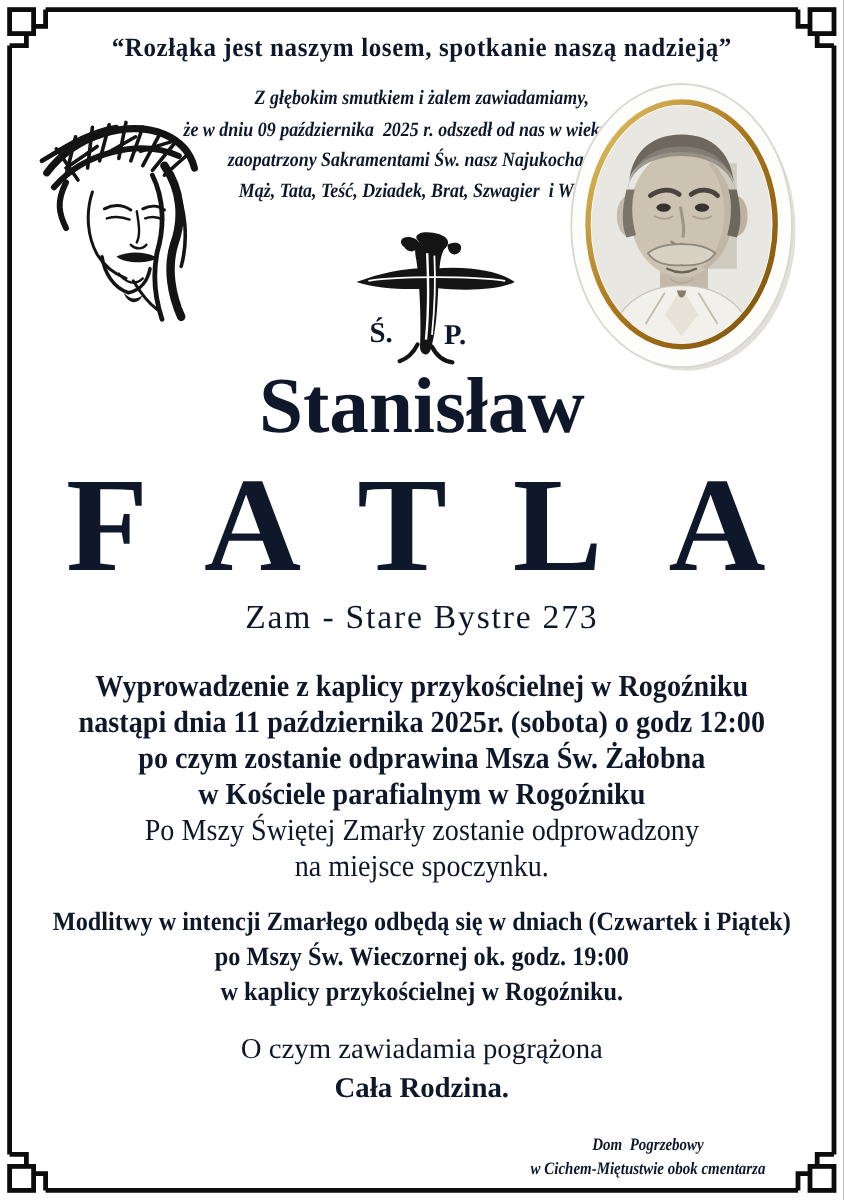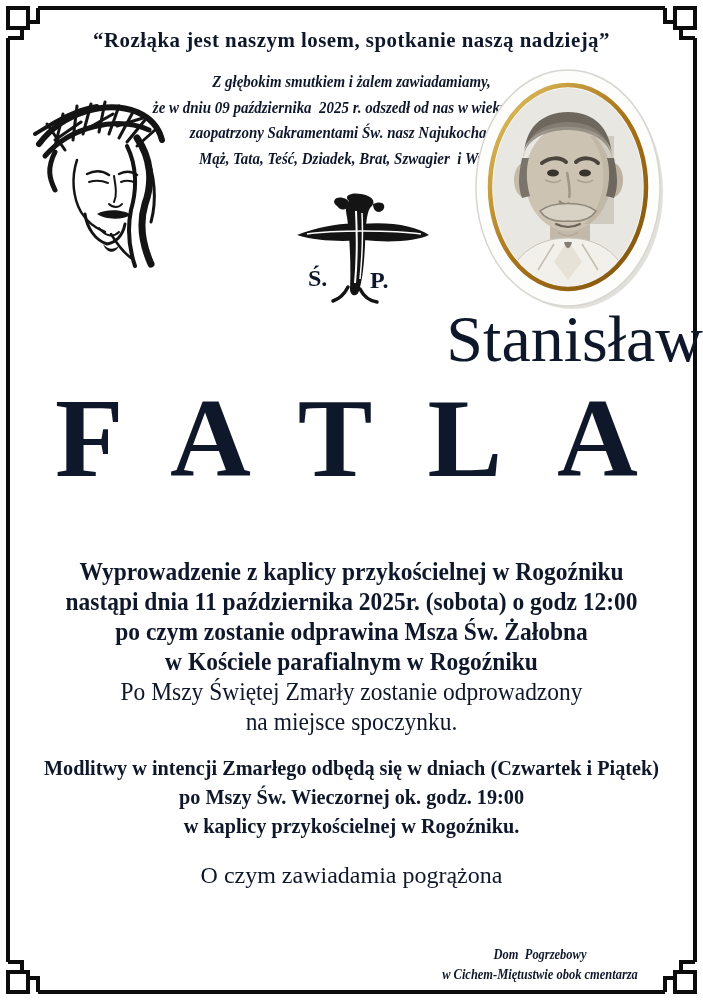--- a/index.html
+++ b/index.html
@@ -28,22 +28,22 @@
   .jesus{position:absolute;left:25px;top:82px;width:148px;height:188px;}
 
   .cross-wrap{position:absolute;left:293px;top:193px;width:140px;height:112px;}
   .sp{position:absolute;font-size:24px;font-weight:bold;}
   .sp-l{left:15px;top:72px;}
   .sp-r{left:77px;top:74px;}
 
   .portrait{position:absolute;left:472px;top:64px;width:192px;height:248px;}
 
   .firstname{
-    position:absolute;top:301px;left:0;right:0;text-align:right;
-    font-size:66px;font-weight:normal;line-height:1.15;
+    position:absolute;top:301px;left:0;right:0;text-align:center;
+    font-size:66px;font-weight:bold;line-height:1.15;
   }
   .surname{
     position:absolute;top:382px;left:0;right:17px;text-align:center;
     font-size:112px;font-weight:bold;line-height:1;
     letter-spacing:55px;padding-left:55px;
   }
   .residence{
     position:absolute;top:499px;left:0;right:0;text-align:center;
     font-size:28px;letter-spacing:1.5px;
   }
@@ -217,38 +217,40 @@
         <path d="M96 176 L82 198 L96 216 L110 198 Z" fill="#e6e2d8"></path>
         <path d="M82 180 L66 206" stroke="#c2bcae" stroke-width="1.5" fill="none"></path>
         <path d="M110 180 L126 206" stroke="#c2bcae" stroke-width="1.5" fill="none"></path>
         <path d="M92 178 C94 186 98 186 100 178" fill="#857d6f"></path>
       </g>
     </svg>
   </div>
 
   <div class="firstname">Stanisław</div>
   <div class="surname">FATLA</div>
+  <div class="residence">Zam - Stare Bystre 273</div>
 
   <div class="announcement">
     <div>Wyprowadzenie z kaplicy przykościelnej w Rogoźniku</div>
     <div>nastąpi dnia 11 października 2025r. (sobota) o godz 12:00</div>
     <div>po czym zostanie odprawina Msza Św. Żałobna</div>
     <div>w Kościele parafialnym w Rogoźniku</div>
     <div class="reg">Po Mszy Świętej Zmarły zostanie odprowadzony</div>
     <div class="reg">na miejsce spoczynku.</div>
   </div>
 
   <div class="prayers">
     <div>Modlitwy w intencji Zmarłego odbędą się w dniach (Czwartek i Piątek)</div>
     <div>po Mszy Św. Wieczornej ok. godz. 19:00</div>
     <div>w kaplicy przykościelnej w Rogoźniku.</div>
   </div>
 
   <div class="closing">
     <div>O czym zawiadamia pogrążona</div>
+    <div class="bold">Cała Rodzina.</div>
   </div>
 
 
   <div class="fh-right">
     <div>Dom  Pogrzebowy</div>
     <div>w Cichem-Miętustwie obok cmentarza</div>
   </div>
 
 </div>
 

